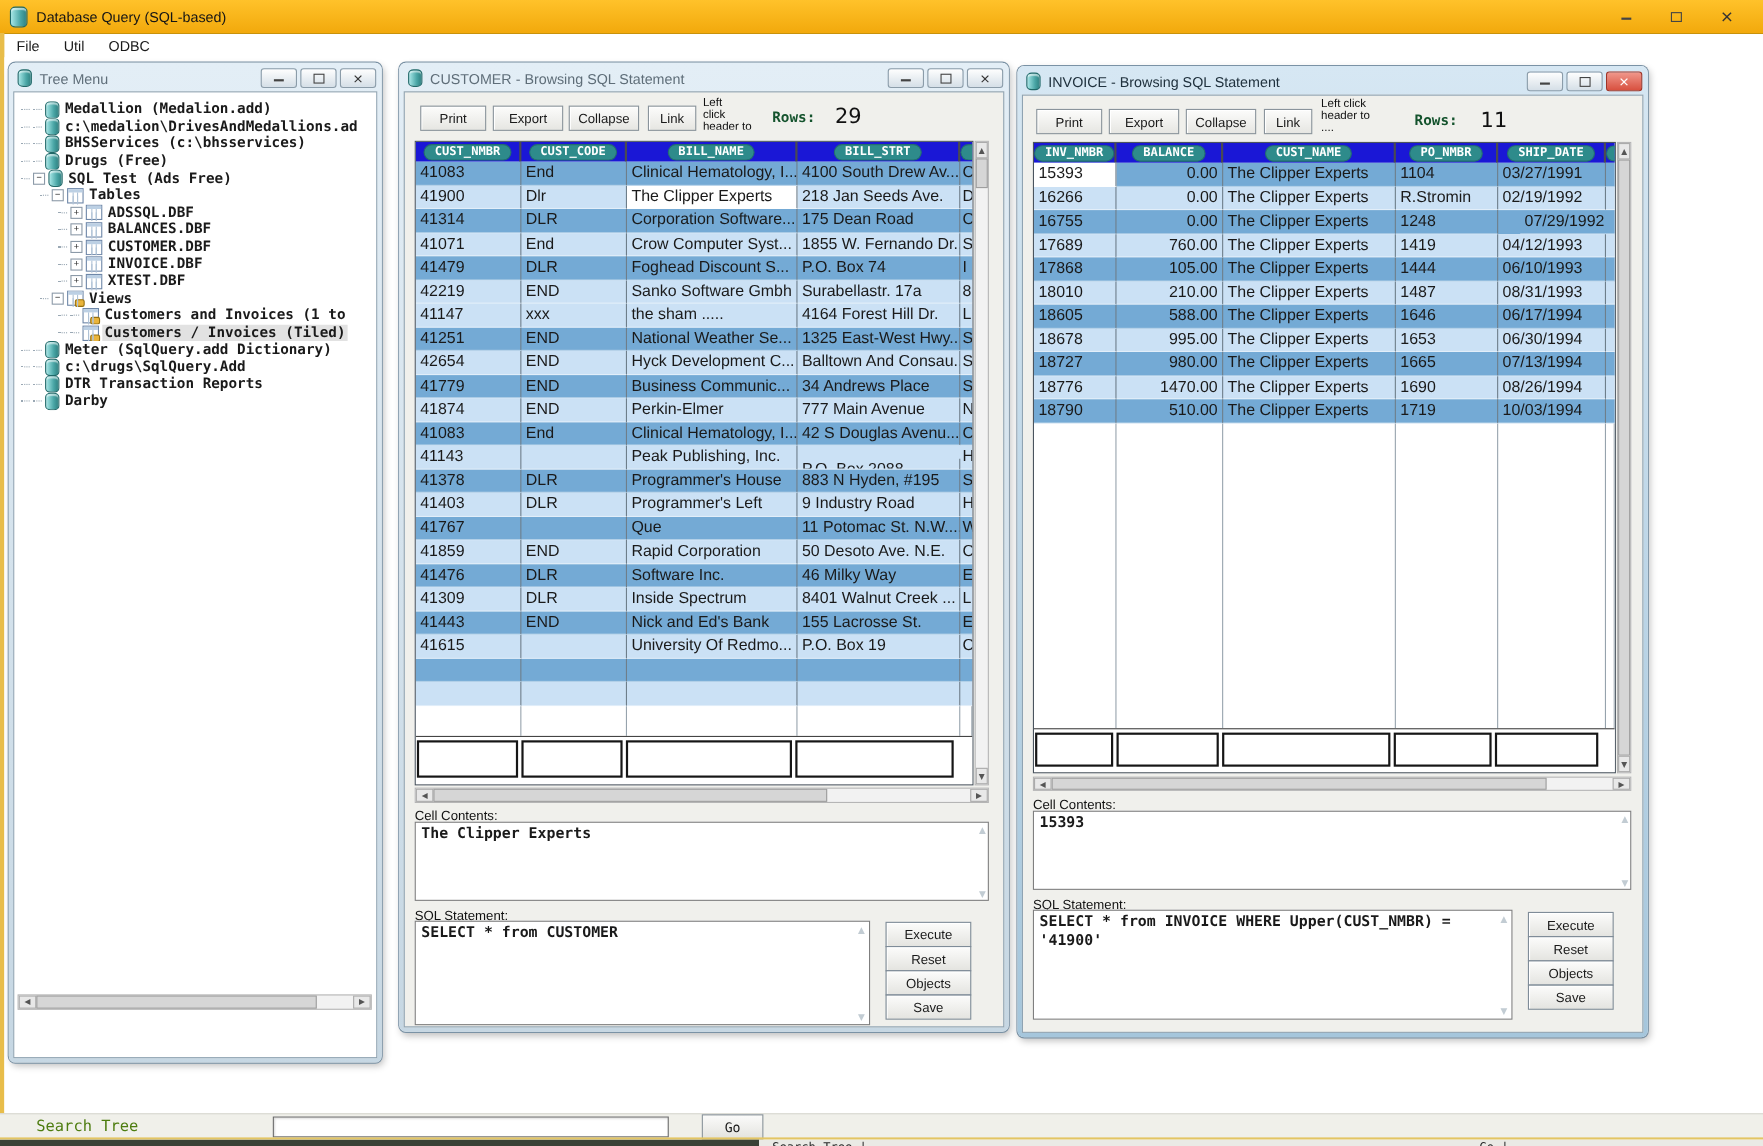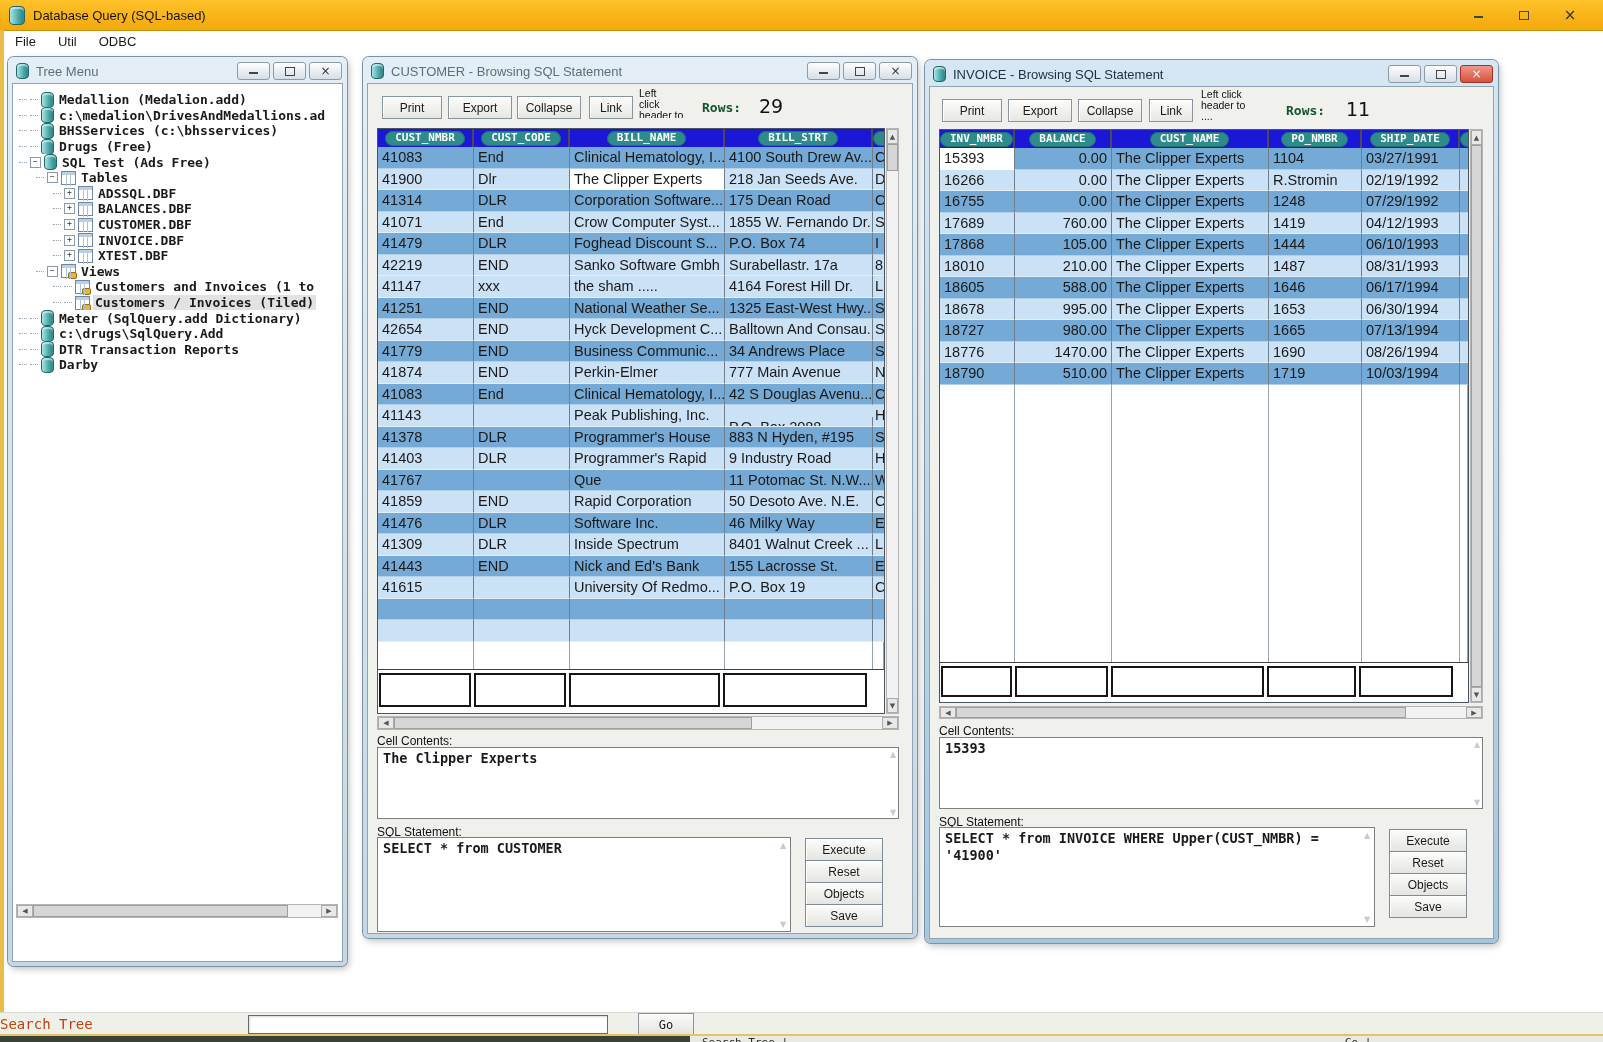--- a/index.html
+++ b/index.html
@@ -113,21 +113,21 @@
   .text-box{position:absolute;background:#FFF;border:1px solid #7F7F7F;box-sizing:border-box;
     font:bold 13.5px/17px "DejaVu Sans Mono",monospace;padding:2px 5px;white-space:pre-wrap;overflow:hidden;}
   .box-arrow{position:absolute;color:#C2CCD3;font-size:8px;font-family:"DejaVu Sans",sans-serif;}
   .act-btn{position:absolute;width:76px;height:21px;background:linear-gradient(#FCFCFB,#E4E4E0);
     border:1px solid #7F8C98;box-shadow:inset 1px 1px 0 #FFF;font-size:12px;
     display:flex;align-items:center;justify-content:center;}
 
   
   .bottom-bar{position:absolute;left:0;top:1012px;width:1603px;height:22px;
     background:#F0F0EA;border-top:1px solid #D8D8D0;display:flex;align-items:center;}
-  .search-label{font:14px "DejaVu Sans Mono",monospace;color:#c2410c;}
+  .search-label{font:14px "DejaVu Sans Mono",monospace;margin-left:33px;color:#4d7c0f;}
   .search-input{position:absolute;left:248px;top:2px;width:352px;height:17px;
     border:1px solid #6A6A6A;background:#FFF;box-shadow:inset 1px 1px 2px rgba(0,0,0,.15);
     font:13px "DejaVu Sans Mono",monospace;padding:0 3px;}
   .go-btn{position:absolute;left:638px;top:0px;width:54px;height:21px;
     background:linear-gradient(#FBFBFA,#E3E3DF);border:1px solid #8A949C;
     font:12px "DejaVu Sans Mono",monospace;display:flex;align-items:center;justify-content:center;}
   .strip-yellow{position:absolute;left:0;top:1034px;width:1603px;height:2px;background:#E3C564;}
   .strip{position:absolute;left:0;top:1036px;width:1603px;height:6px;overflow:hidden;}
   .strip-dark{position:absolute;left:0;top:0;width:690px;height:6px;background:#3A4136;}
   .strip-light{position:absolute;left:690px;top:0;right:0;height:6px;background:#EAEAE5;overflow:hidden;}
@@ -442,21 +442,21 @@
         <div class="g-row even">
           <div class="g-cell" style="width: 96px;">41378</div>
           <div class="g-cell" style="width: 96px;">DLR</div>
           <div class="g-cell" style="width: 155px;">Programmer's House</div>
           <div class="g-cell" style="width: 148px;">883 N Hyden, #195</div>
           <div class="g-cell sliver-cell" style="width: 11px;">S</div>
         </div>
         <div class="g-row odd">
           <div class="g-cell" style="width: 96px;">41403</div>
           <div class="g-cell" style="width: 96px;">DLR</div>
-          <div class="g-cell" style="width: 155px;">Programmer's Rapid</div>
+          <div class="g-cell" style="width: 155px;">Programmer's Left</div>
           <div class="g-cell" style="width: 148px;">9 Industry Road</div>
           <div class="g-cell sliver-cell" style="width: 11px;">H</div>
         </div>
         <div class="g-row even">
           <div class="g-cell" style="width: 96px;">41767</div>
           <div class="g-cell" style="width: 96px;"></div>
           <div class="g-cell" style="width: 155px;">Que</div>
           <div class="g-cell" style="width: 148px;">11 Potomac St. N.W....</div>
           <div class="g-cell sliver-cell" style="width: 11px;">W</div>
         </div>
@@ -616,21 +616,21 @@
           <div class="g-cell" style="width: 157px;">The Clipper Experts</div>
           <div class="g-cell" style="width: 93px;">R.Stromin</div>
           <div class="g-cell" style="width: 98px;">02/19/1992</div>
           <div class="g-cell sliver-cell" style="width: 8px;"></div>
         </div>
         <div class="g-row even">
           <div class="g-cell" style="width: 75px;">16755</div>
           <div class="g-cell right" style="width: 97px;">0.00</div>
           <div class="g-cell" style="width: 157px;">The Clipper Experts</div>
           <div class="g-cell" style="width: 93px;">1248</div>
-          <div class="g-cell" style="width: 98px;">07/29/1992</div>
+          <div class="g-cell" style="width: 98px; margin-left: 20px;">07/29/1992</div>
           <div class="g-cell sliver-cell" style="width: 8px;"></div>
         </div>
         <div class="g-row odd">
           <div class="g-cell" style="width: 75px;">17689</div>
           <div class="g-cell right" style="width: 97px;">760.00</div>
           <div class="g-cell" style="width: 157px;">The Clipper Experts</div>
           <div class="g-cell" style="width: 93px;">1419</div>
           <div class="g-cell" style="width: 98px;">04/12/1993</div>
           <div class="g-cell sliver-cell" style="width: 8px;"></div>
         </div>

